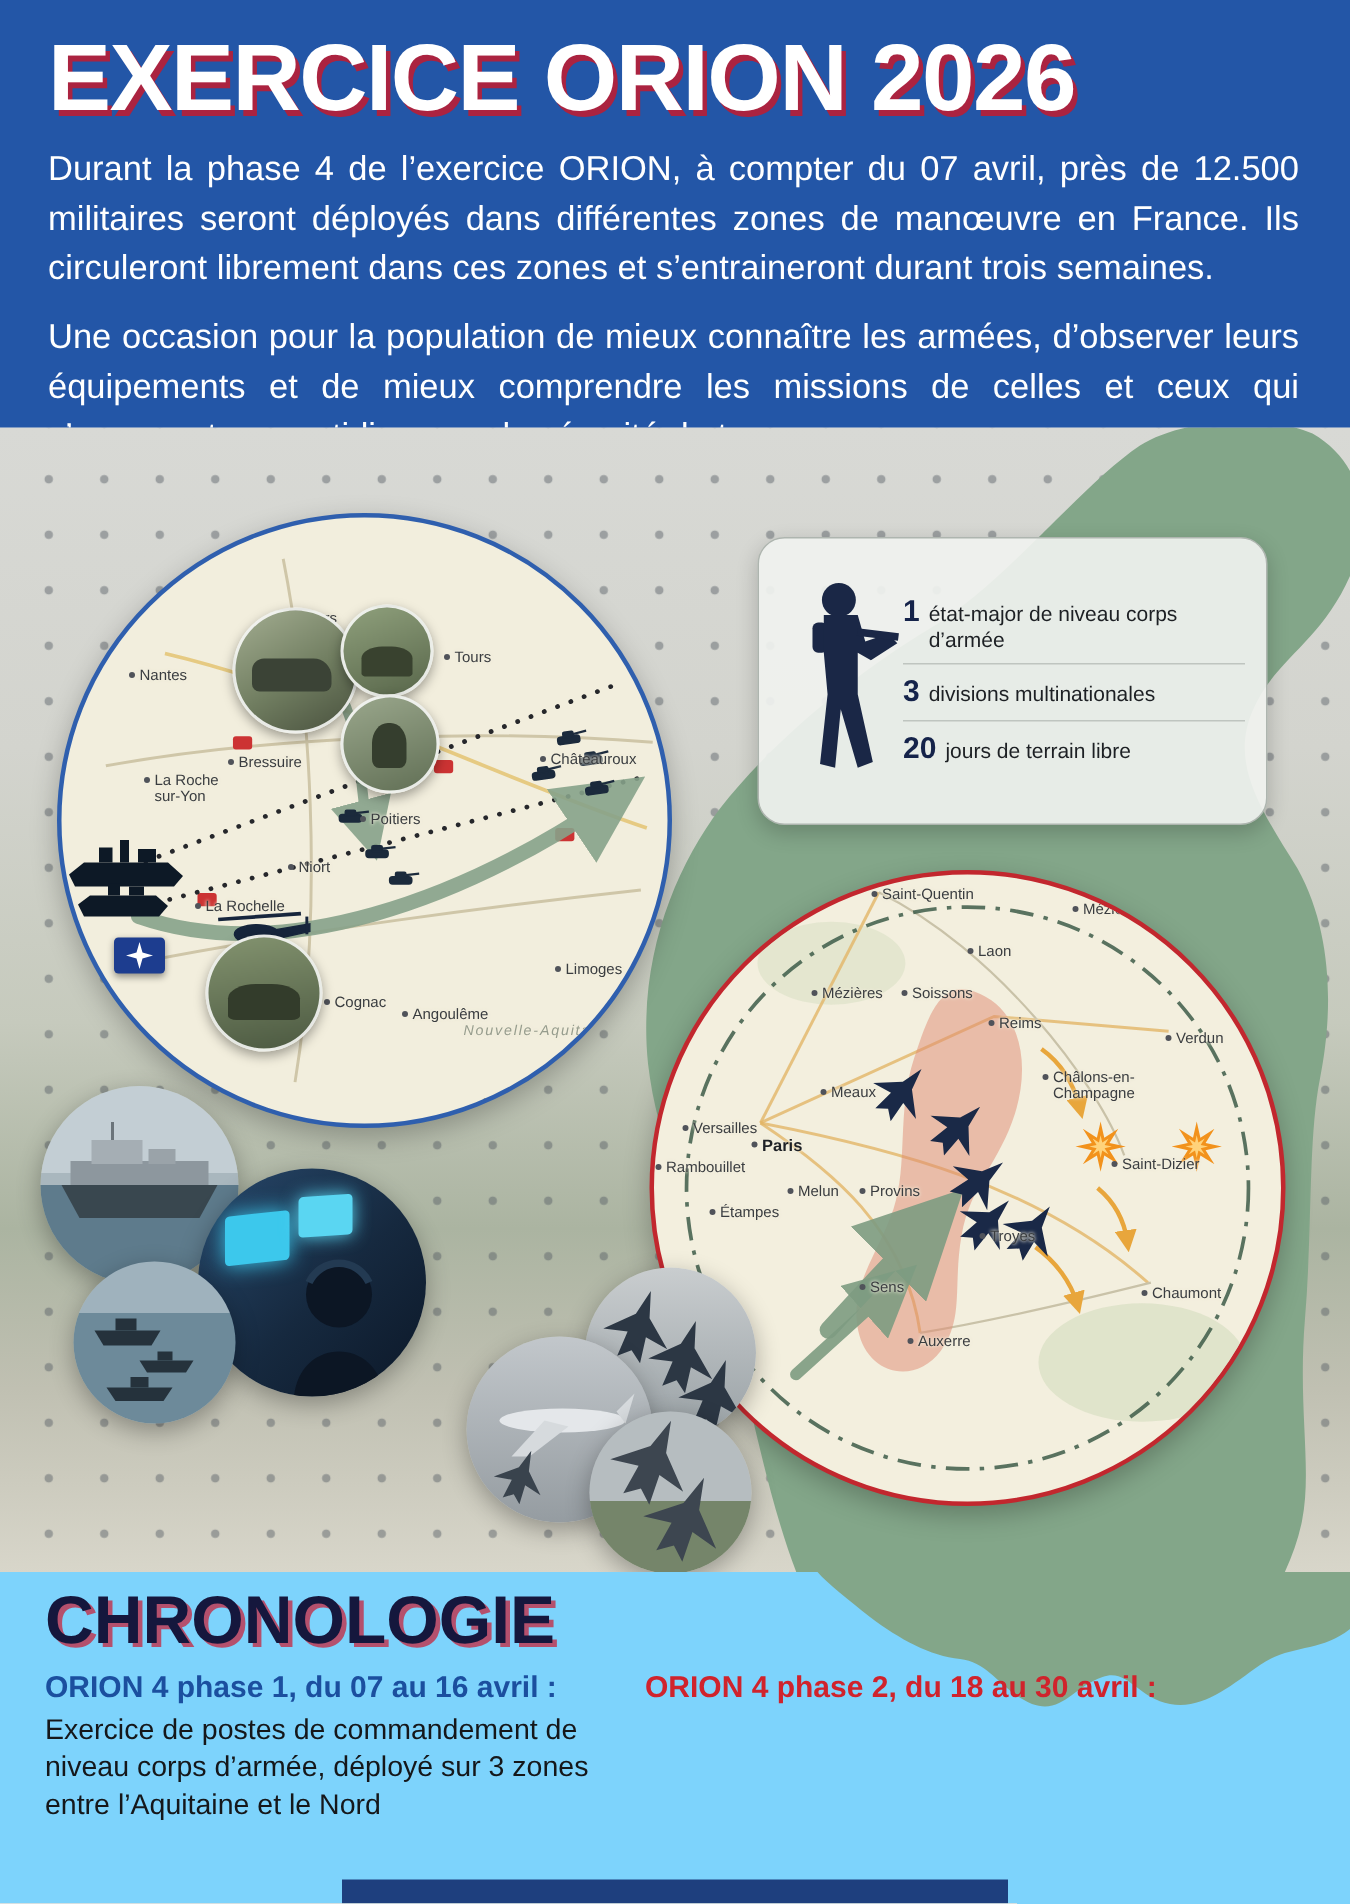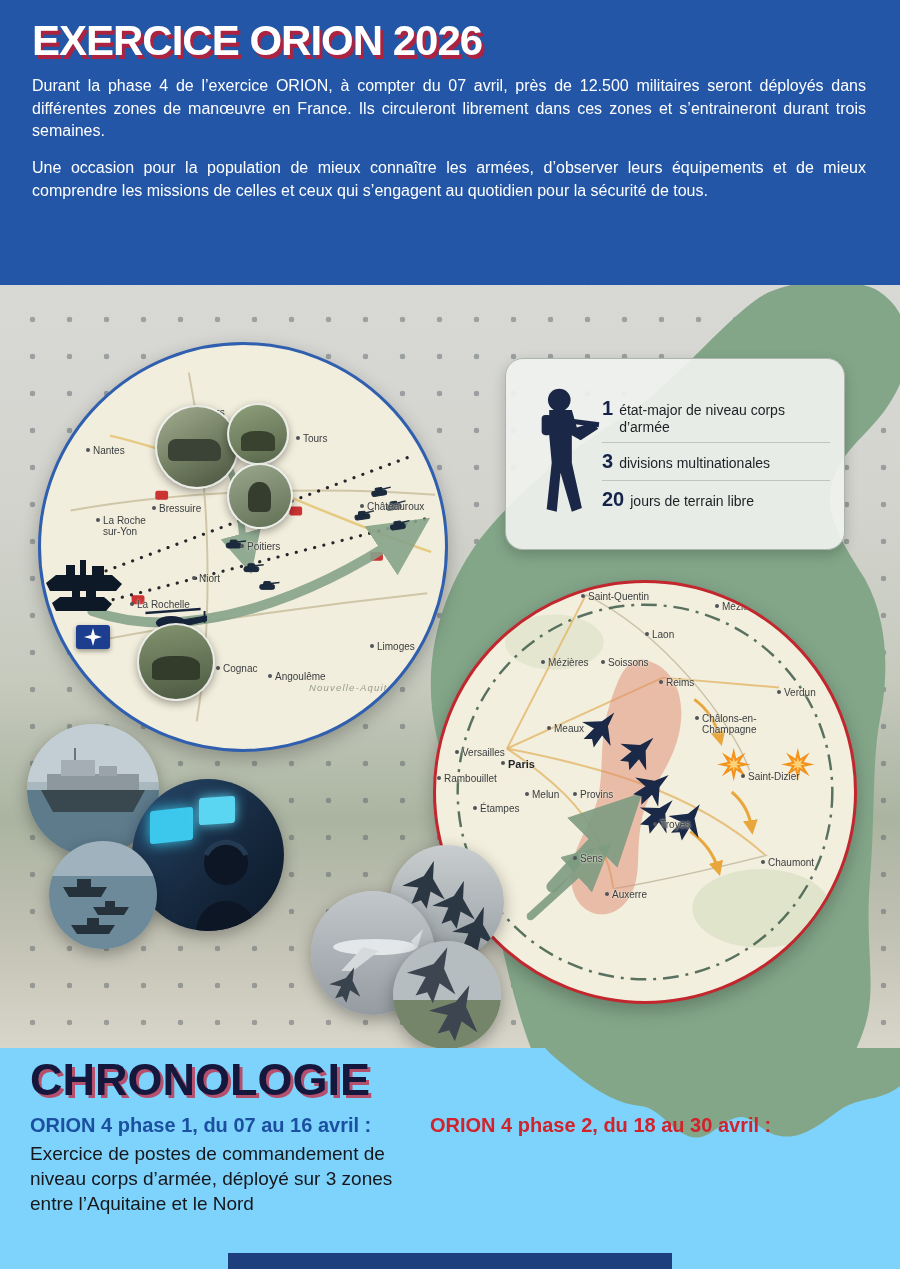--- a/index.html
+++ b/index.html
@@ -1,23 +1,23 @@
 <!DOCTYPE html>
 <html lang="fr"><head>
 <meta charset="utf-8">
 <style>
   html,body{margin:0;padding:0;background:#dcdcd8;font-family:"Liberation Sans",sans-serif;}
   #poster{position:relative;width:900px;height:1269px;margin:0 auto;background:#e9e9e5;overflow:hidden;}
 
   
   .hero{position:absolute;left:0;top:0;width:900px;height:285px;background:#2356a7;color:#fff;
         box-sizing:border-box;padding:20px 34px 18px 32px;overflow:hidden;z-index:10;}
-  .hero h1{margin:0 0 12px 0;font-size:42px;font-weight:bold;letter-spacing:-1px;line-height:1.02;
+  .hero h1{margin:0 0 12px 0;font-size:63px;font-weight:bold;letter-spacing:-1px;line-height:1.02;
            text-shadow:3px 4px 0 #ab2340;}
-  .hero p{margin:0 0 14px 0;font-size:16px;line-height:1.42;text-align:justify;}
+  .hero p{margin:0 0 14px 0;font-size:23px;line-height:1.42;text-align:justify;}
 
   
   .middle{position:absolute;left:0;top:285px;width:900px;height:763px;overflow:hidden;
           background:linear-gradient(180deg,#d8d9d5 0%,#d3d4ce 28%,#c6cabd 52%,#abb4a1 70%,#c0c0b2 84%,#d8d6ca 100%);}
   .dots{position:absolute;inset:0;z-index:0;
         background-image:radial-gradient(circle,rgba(85,92,100,.45) 2.6px,transparent 3.1px);
         background-size:37px 37px;background-position:14px 16px;}
   .france{position:absolute;left:420px;top:-6px;width:500px;height:870px;z-index:1;}
 
   .map-circle{position:absolute;border-radius:50%;overflow:hidden;z-index:3;

